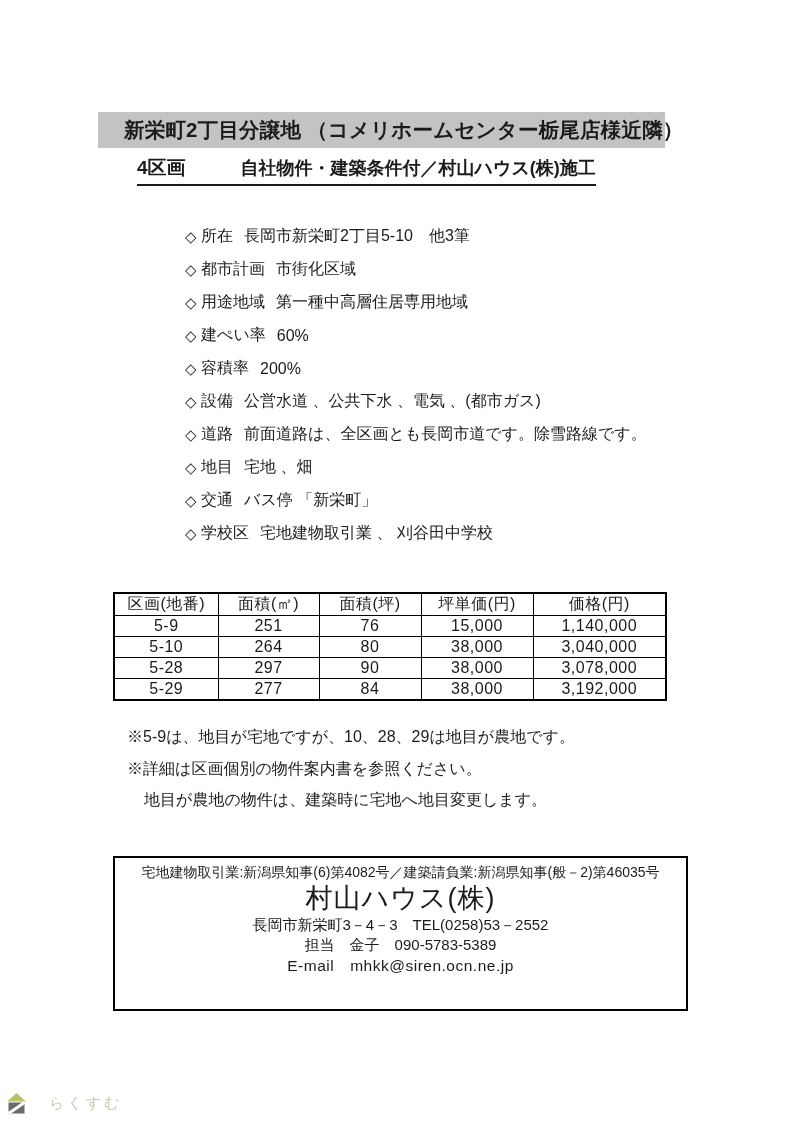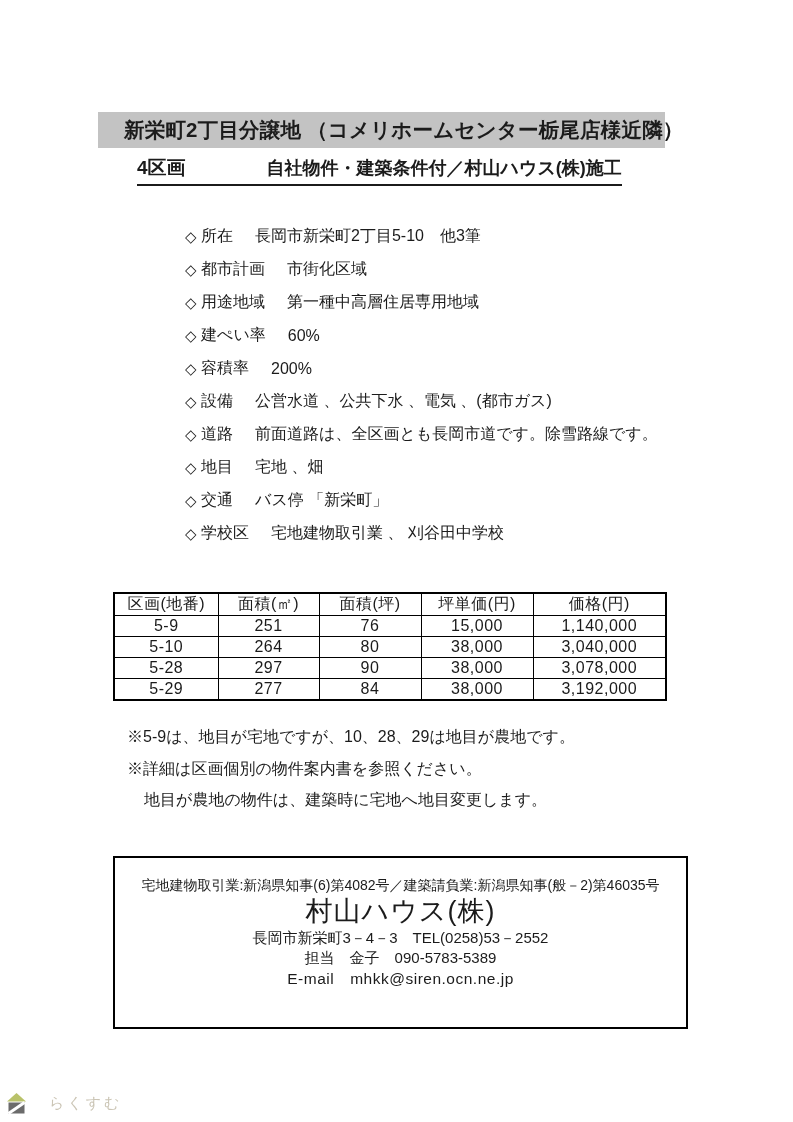--- a/index.html
+++ b/index.html
@@ -16,51 +16,51 @@
     font-size:20.5px; font-weight:bold; white-space:nowrap; letter-spacing:0.2px;
   }
 
   
   .subtitle {
     position:absolute; left:137px; top:155px; display:inline-block;
     border-bottom:2.5px solid #1b1b1b; padding-bottom:3px;
     font-weight:bold; white-space:nowrap;
   }
   .subtitle-lots   { font-size:19px; }
-  .subtitle-detail { font-size:18px; margin-left:81px; }
+  .subtitle-detail { font-size:18px; margin-left:55px; }
 
   
   .details { position:absolute; left:185px; top:220px; }
   .detail-item { display:flex; align-items:center; height:33px; font-size:16px; white-space:nowrap; }
   .detail-bullet { font-size:15px; width:16px; }
   .detail-label  { }
-  .detail-value  { margin-left:22px; }
+  .detail-value  { margin-left:11px; }
 
   
   .lots-table {
     position:absolute; left:113px; top:592px;
     border-collapse:collapse; table-layout:fixed;
     border:2px solid #000;
   }
   .lots-table th, .lots-table td {
     border:1.5px solid #000; text-align:center; vertical-align:middle;
     font-size:16px; font-weight:normal; height:20px; padding:0 2px;
     letter-spacing:0.5px; white-space:nowrap;
   }
 
   
   .notes { position:absolute; left:127px; top:721px; font-size:16px; }
   .note-line { height:31.5px; line-height:31.5px; white-space:nowrap; }
   .note-indent { padding-left:17px; }
 
   
   .company-box {
-    position:absolute; left:113px; top:856px; width:575px; height:173px;
+    position:absolute; left:113px; top:856px; width:575px; height:155px;
     box-sizing:border-box; border:2px solid #000; text-align:center;
-    padding-top:18px;
+    padding-top:5px;
   }
   .company-license  { font-size:14px;  line-height:18px; white-space:nowrap; }
   .company-name     { font-size:27px;  line-height:34px; letter-spacing:1px; }
   .company-address  { font-size:15px;  line-height:20px; }
   .company-landmark { font-size:13.5px;line-height:18px; }
   .company-contact  { font-size:15px;  line-height:20px; }
   .company-email    { font-size:15.5px;line-height:22px; letter-spacing:0.5px; }
 
   
   .watermark {

